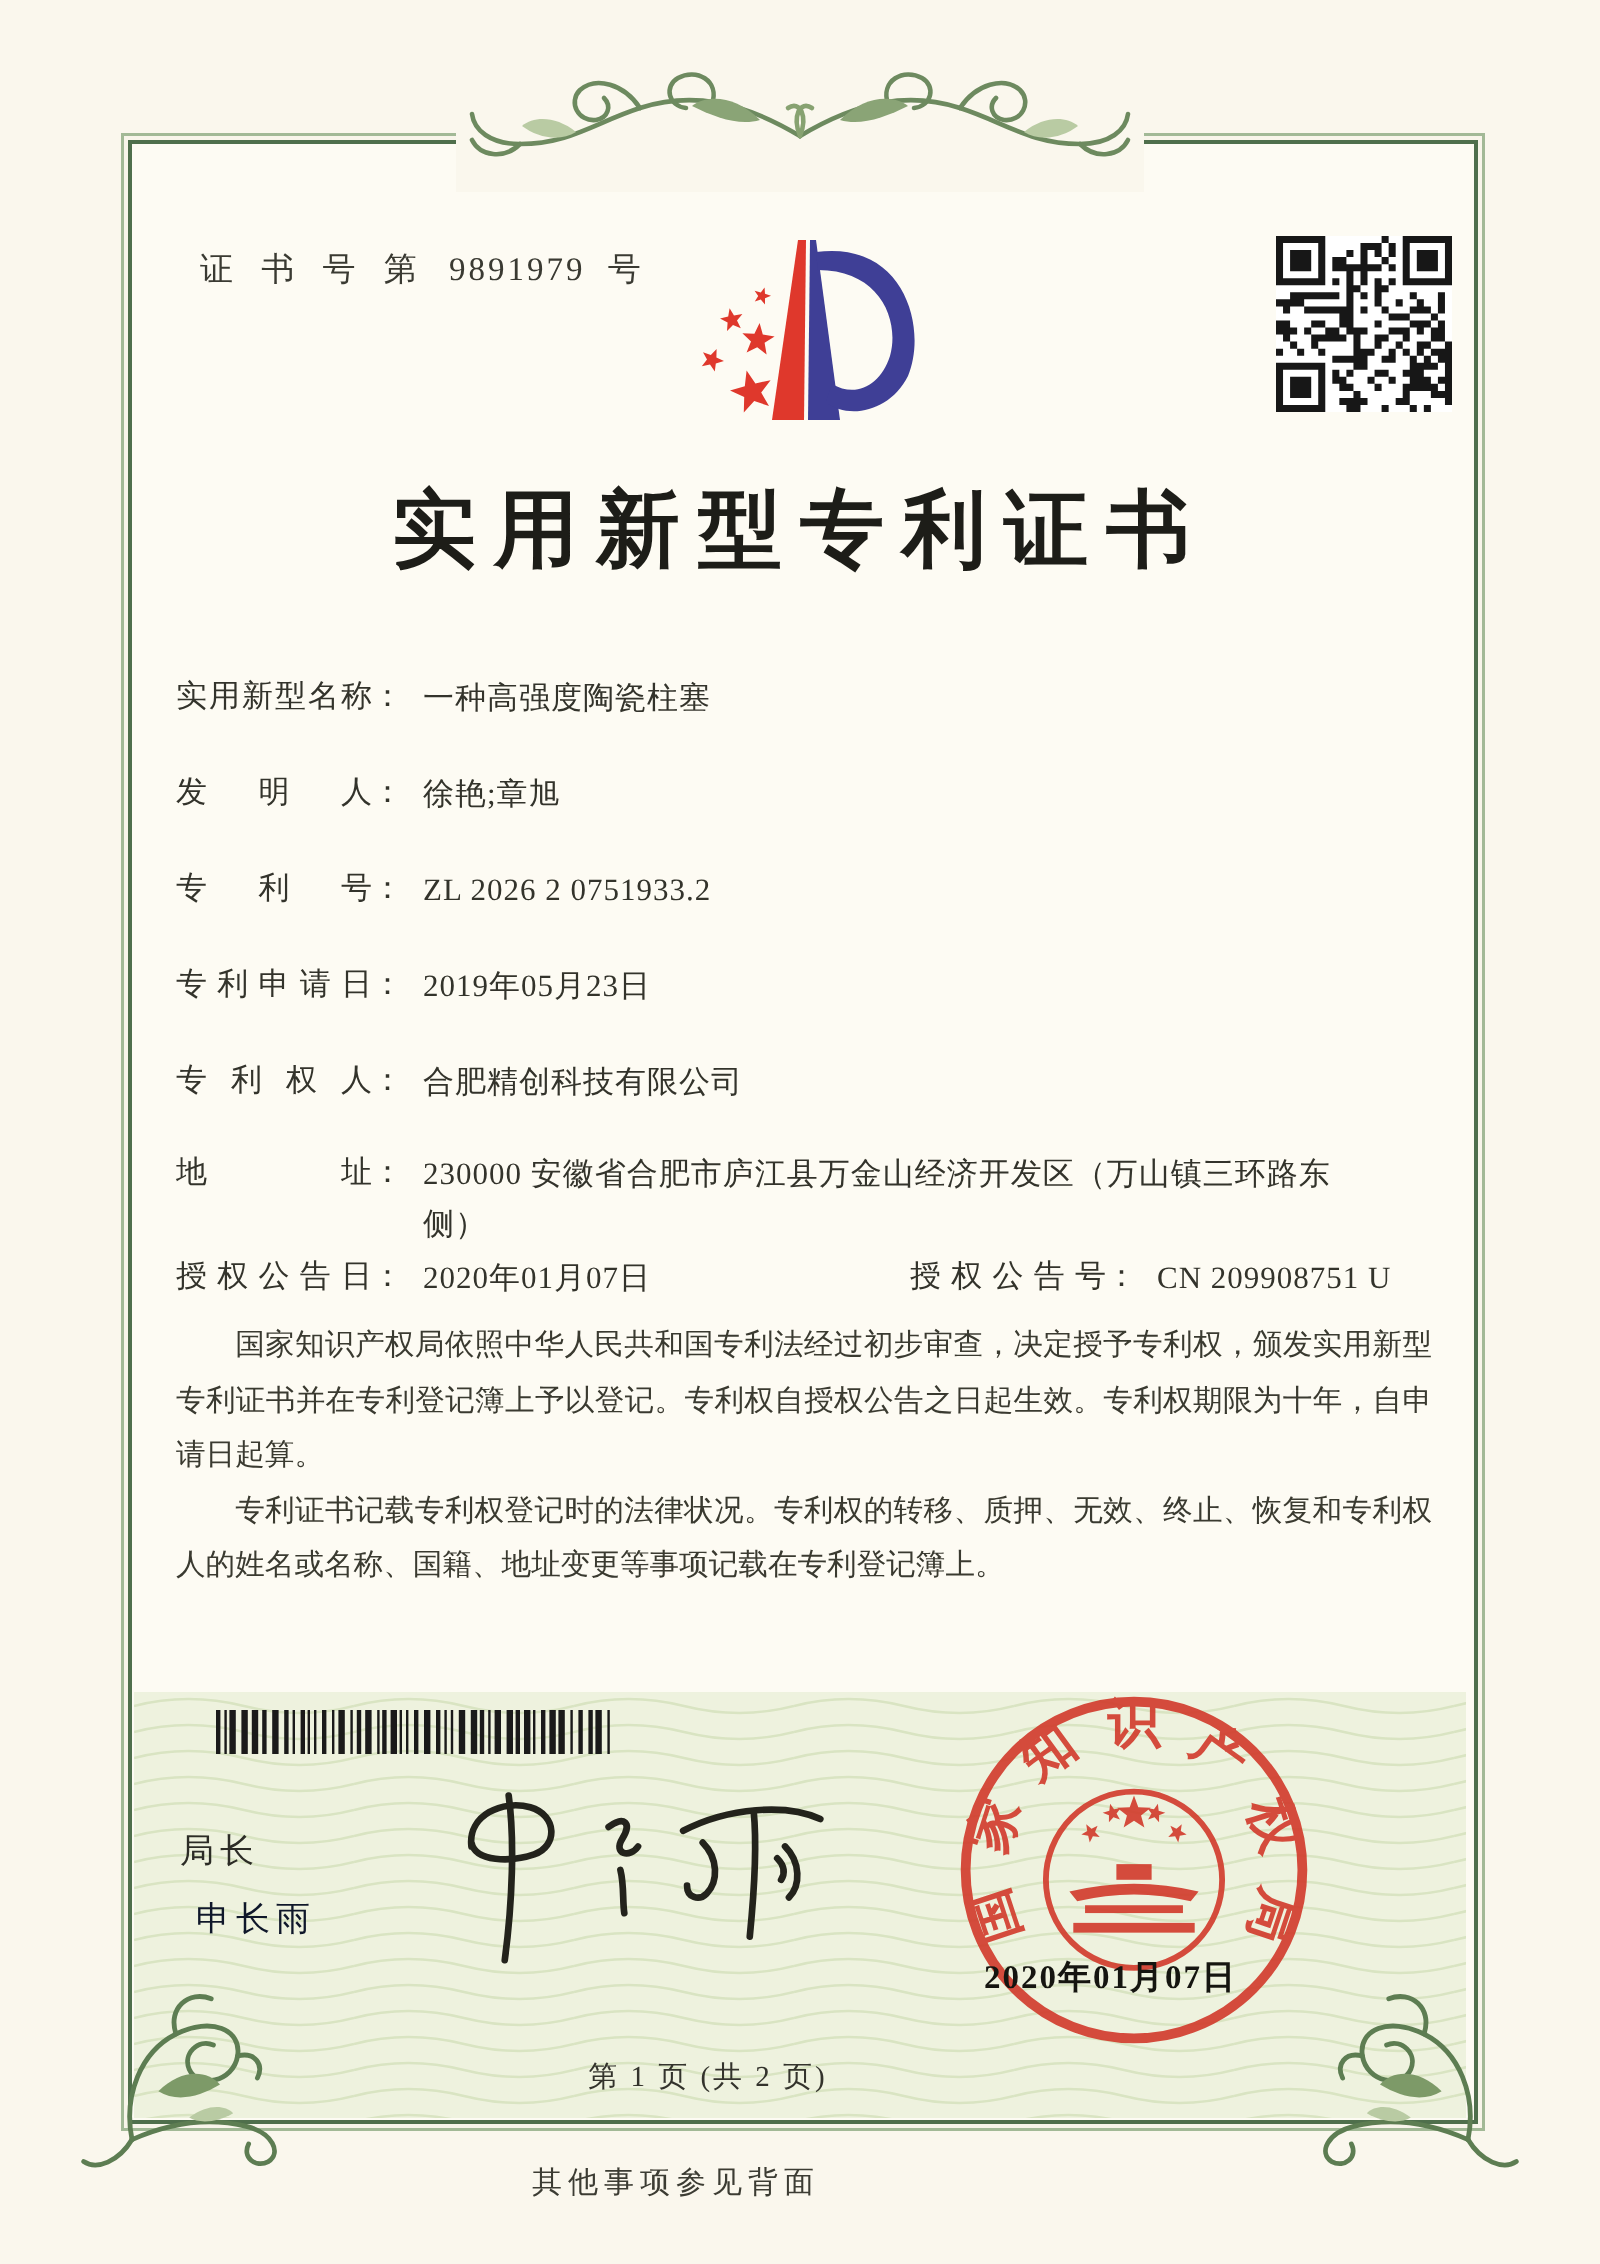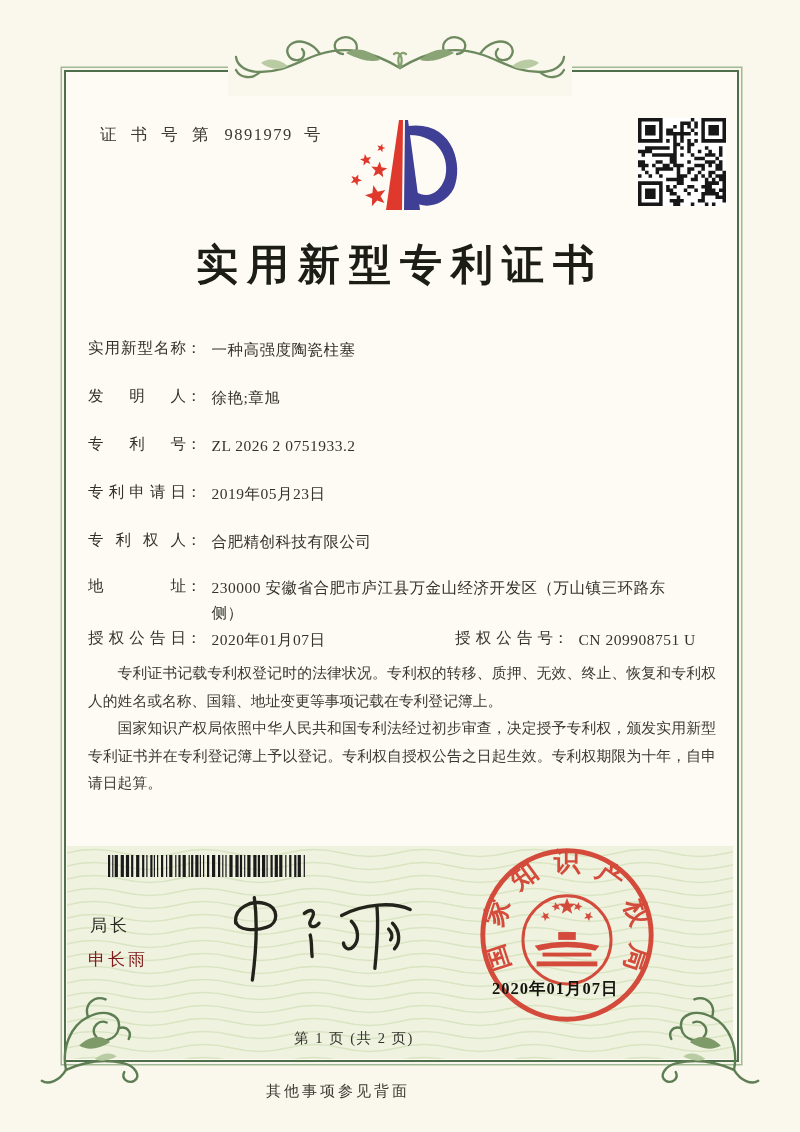--- a/index.html
+++ b/index.html
@@ -30,21 +30,21 @@
   .row .lbl{display:inline-block;width:98px;text-align:justify;text-align-last:justify;flex:0 0 98px;}
   .row .colon{margin-right:10px;}
   .row .val{max-width:480px;line-height:1.6;letter-spacing:0.5px;}
   .row2{left:455px;}
   
   .paras{left:88px;top:660px;width:628px;font-size:14.8px;line-height:1.86;
     text-align:justify;color:#3a3a30;}
   .paras p{margin:0;text-indent:2em;}
   
   .director{left:90px;top:914px;font-size:17px;letter-spacing:3px;color:#2c2c26;}
-  .director-name{left:88px;top:948px;font-size:17px;letter-spacing:3px;color:#7f1d1d;text-align:center;}
+  .director-name{left:98px;top:948px;font-size:17px;letter-spacing:3px;color:#0f172a;text-align:center;}
   .seal-date{left:492px;top:978px;font-size:16.5px;font-weight:600;letter-spacing:1px;color:#151510;}
   .pageinfo{left:0;top:1029px;width:708px;text-align:center;font-size:14.5px;letter-spacing:1.5px;color:#33332c;}
   .backnote{left:0;top:1082px;width:676px;text-align:center;font-size:15px;letter-spacing:3px;color:#3c3c33;}
   svg{display:block;}
 </style>
 </head>
 <body>
 
 <div class="abs frame"></div>
 
@@ -148,22 +148,22 @@
   <span class="colon">：</span>
   <span class="val">2020年01月07日</span>
 </div>
 <div class="abs row row2" style="top:628px">
   <span class="lbl">授权公告号</span>
   <span class="colon">：</span>
   <span class="val">CN 209908751 U</span>
 </div>
 
 <div class="abs paras">
+  <p>国家知识产权局依照中华人民共和国专利法经过初步审查，决定授予专利权，颁发实用新型专利证书并在专利登记簿上予以登记。专利权自授权公告之日起生效。专利权期限为十年，自申请日起算。</p>
   <p>专利证书记载专利权登记时的法律状况。专利权的转移、质押、无效、终止、恢复和专利权人的姓名或名称、国籍、地址变更等事项记载在专利登记簿上。</p>
-  <p>国家知识产权局依照中华人民共和国专利法经过初步审查，决定授予专利权，颁发实用新型专利证书并在专利登记簿上予以登记。专利权自授权公告之日起生效。专利权期限为十年，自申请日起算。</p>
 </div>
 
 <svg class="abs" style="left:108px;top:855px;width:200px;height:22px" viewBox="0 0 200 22">
   <path id="bar-path" fill="#1a1a1a" d="M0.0 0h2.2v22h-2.2zM4.2 0h1.2v22h-1.2zM6.7 0h3.2v22h-3.2zM12.7 0h3.2v22h-3.2zM17.9 0h3.2v22h-3.2zM23.1 0h2.2v22h-2.2zM28.1 0h3.2v22h-3.2zM34.1 0h2.2v22h-2.2zM38.3 0h1.2v22h-1.2zM42.3 0h2.2v22h-2.2zM45.8 0h1.2v22h-1.2zM49.0 0h1.2v22h-1.2zM53.0 0h2.2v22h-2.2zM58.0 0h1.2v22h-1.2zM61.2 0h3.2v22h-3.2zM67.2 0h1.2v22h-1.2zM70.4 0h2.2v22h-2.2zM74.6 0h3.2v22h-3.2zM80.6 0h1.2v22h-1.2zM83.1 0h2.2v22h-2.2zM87.3 0h3.2v22h-3.2zM91.8 0h1.2v22h-1.2zM95.0 0h1.2v22h-1.2zM99.0 0h2.2v22h-2.2zM104.0 0h3.2v22h-3.2zM110.0 0h2.2v22h-2.2zM114.2 0h1.2v22h-1.2zM117.4 0h1.2v22h-1.2zM121.4 0h3.2v22h-3.2zM127.4 0h3.2v22h-3.2zM131.9 0h2.2v22h-2.2zM136.1 0h1.2v22h-1.2zM139.3 0h3.2v22h-3.2zM145.3 0h3.2v22h-3.2zM149.8 0h2.2v22h-2.2zM154.0 0h3.2v22h-3.2zM158.5 0h1.2v22h-1.2zM162.5 0h2.2v22h-2.2zM166.7 0h3.2v22h-3.2zM171.2 0h3.2v22h-3.2zM177.2 0h1.2v22h-1.2zM181.2 0h2.2v22h-2.2zM186.2 0h2.2v22h-2.2zM189.7 0h3.2v22h-3.2zM195.7 0h1.2v22h-1.2z"></path>
 </svg>
 
 <div class="abs director">局长</div>
 <div class="abs director-name">申长雨</div>
 
 <svg class="abs" style="left:222px;top:886px;width:196px;height:98px" viewBox="0 0 200 100">

